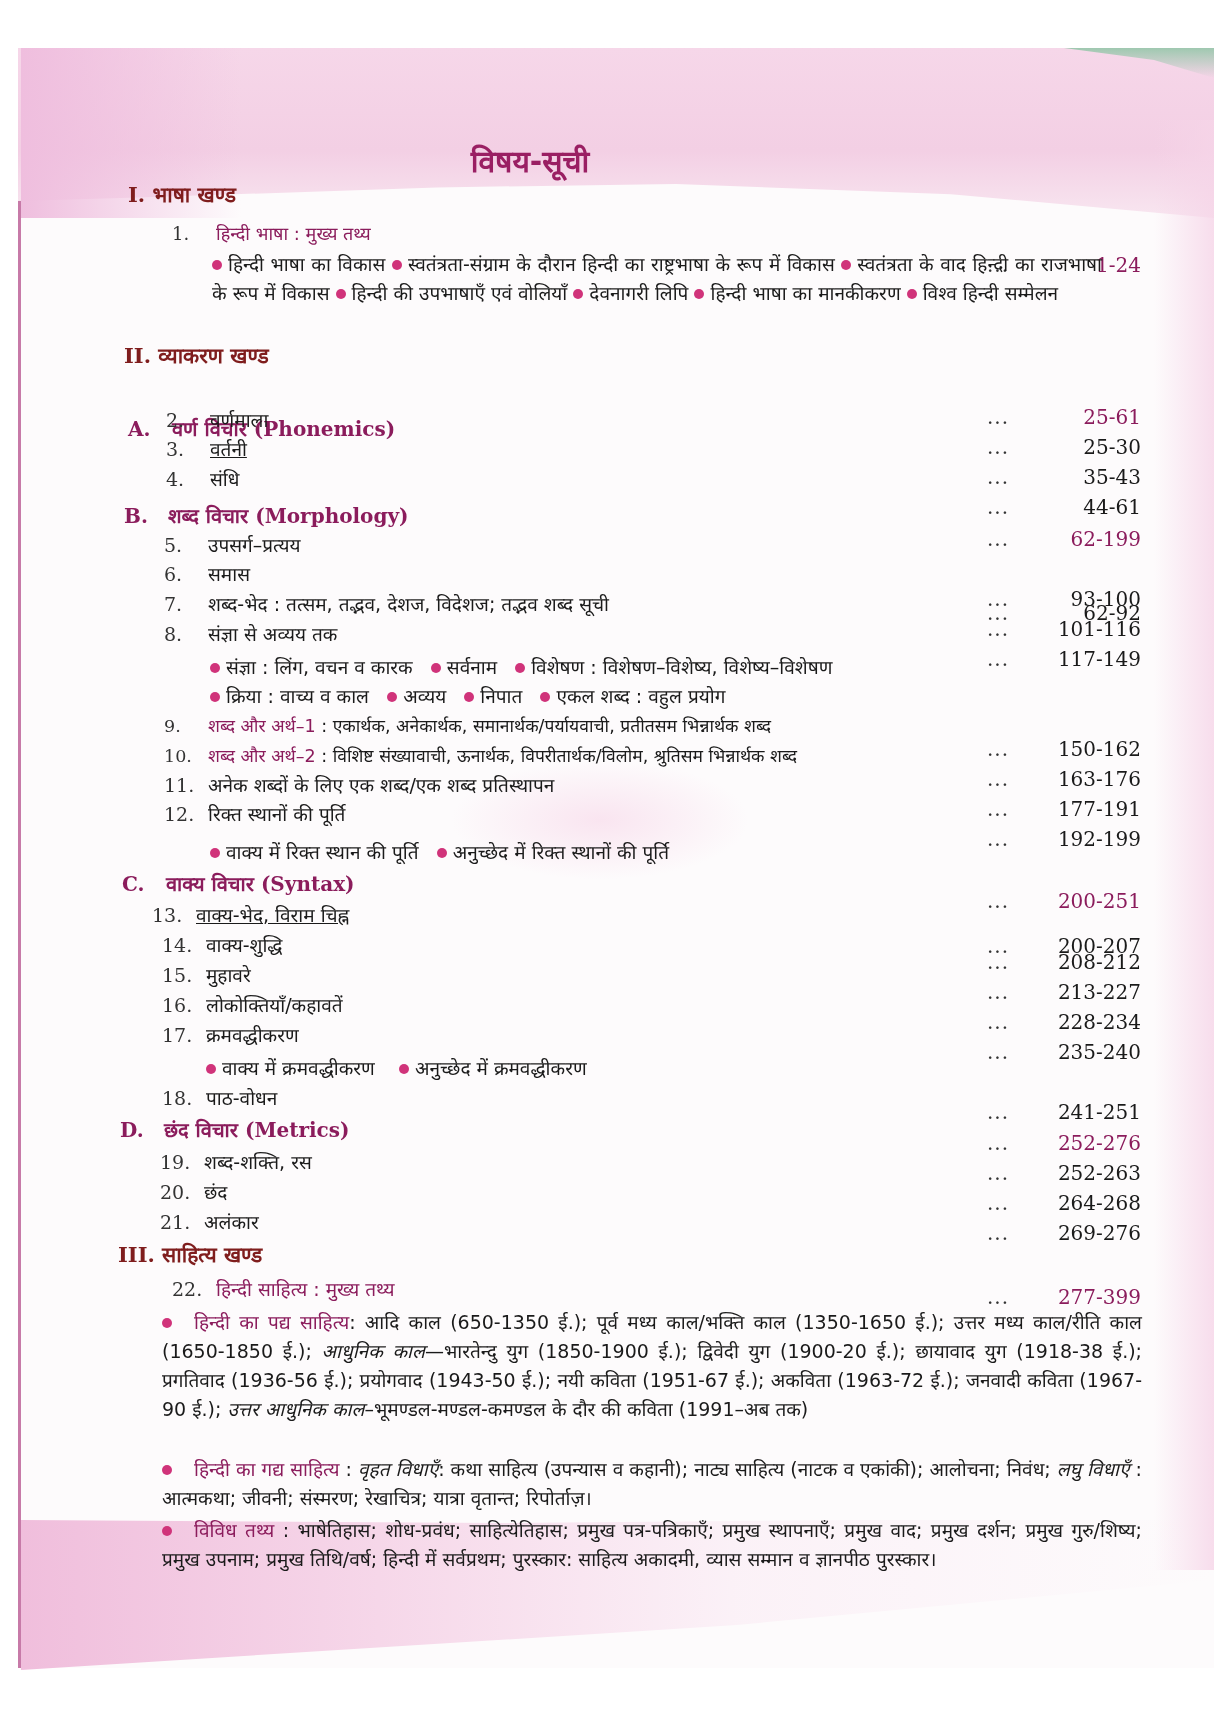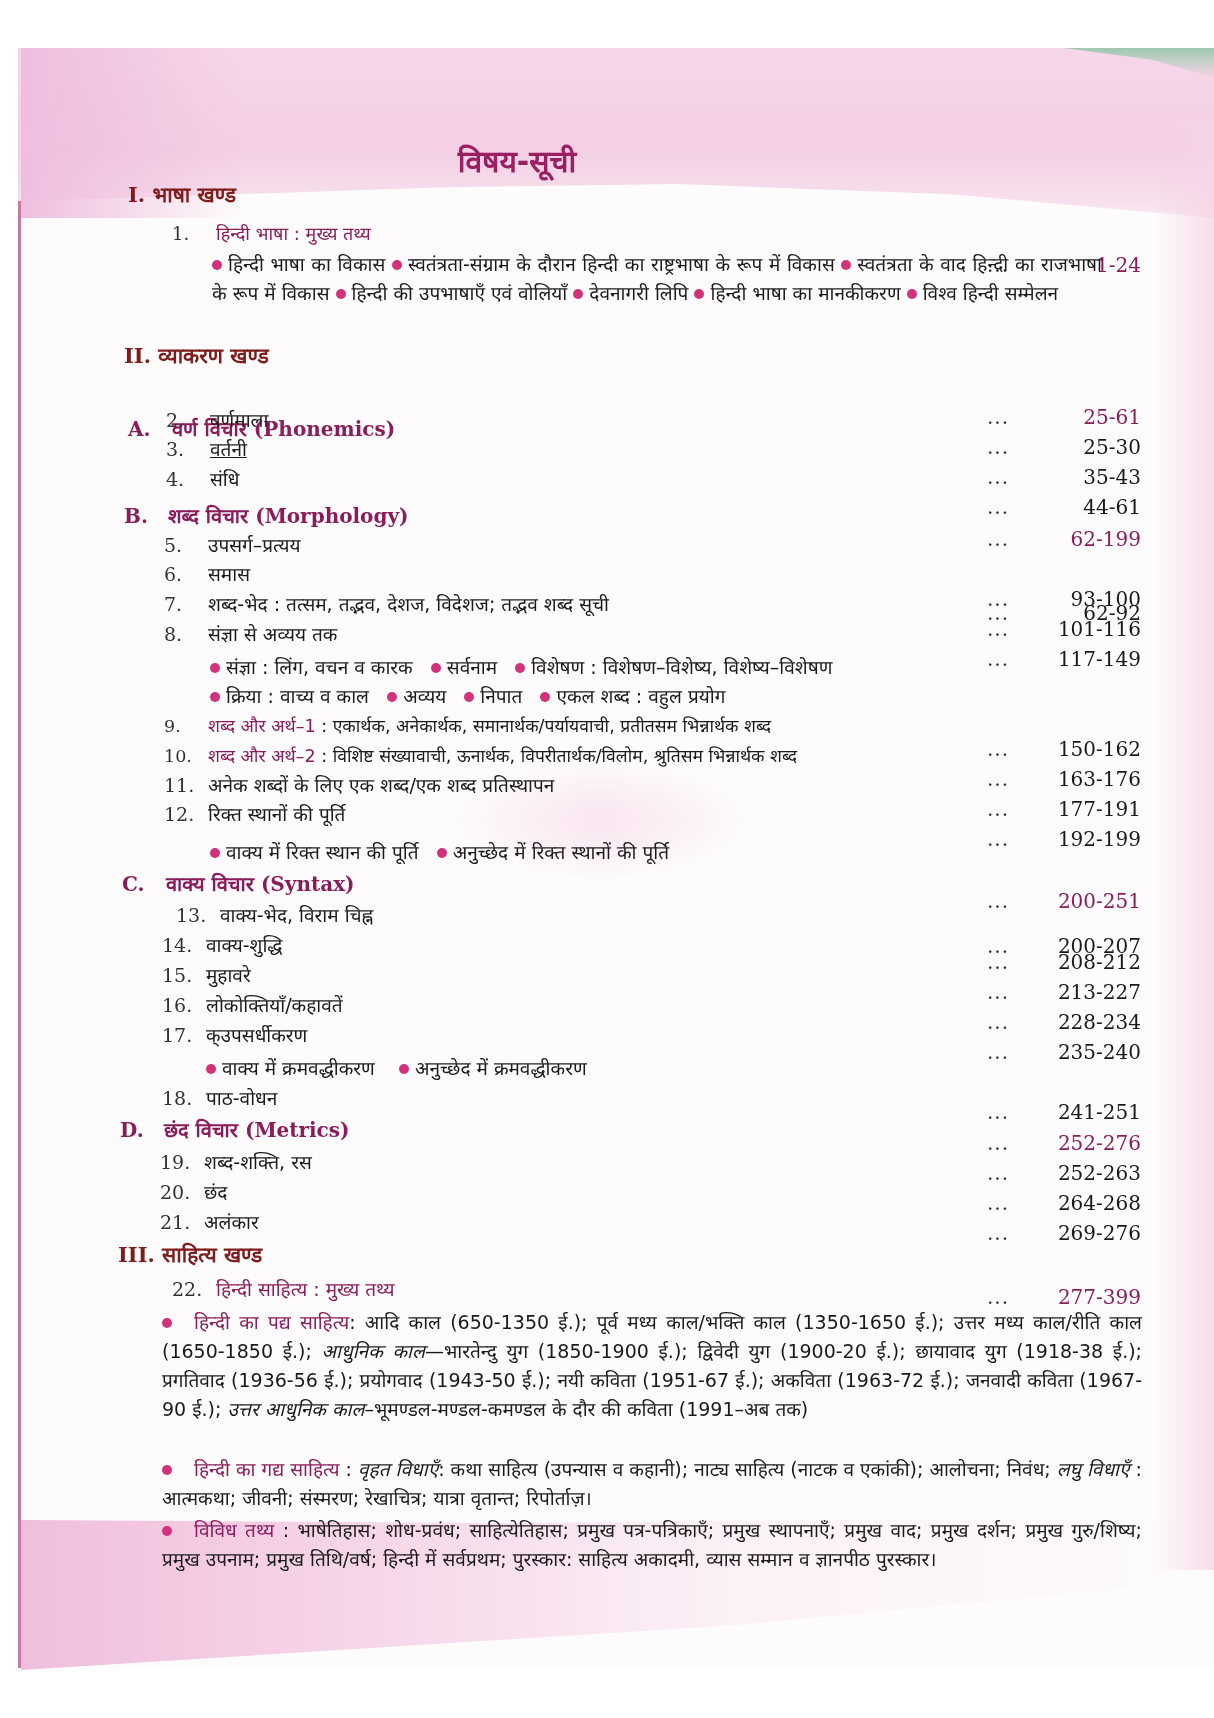--- a/index.html
+++ b/index.html
@@ -44,21 +44,21 @@
     background:radial-gradient(ellipse at center, rgba(246,210,230,.55), rgba(255,255,255,0) 70%);
   }
   .maroon { color:#8b1c5c; }
   .bullet {
     display:inline-block; width:10px; height:10px; border-radius:50%;
     background:#d0337a; margin:0 6px 1px 0; vertical-align:middle;
   }
   .t { position:absolute; white-space:nowrap; font-size:19px; line-height:24px; }
   .title {
     position:absolute; left:0; width:1034px; top:140px; text-align:center;
-    font-size:30px; font-weight:bold; color:#9a1f63;
+    font-size:30px; font-weight:bold; color:#9a1f63;padding-left:13px;
   }
   .section { font-weight:bold; font-size:21px; color:#7f1d1d; font-family:"DejaVu Serif", serif; }
   .sub { font-weight:bold; font-size:20px; color:#8b1c5c; font-family:"DejaVu Serif", serif; }
   .num { display:inline-block; width:44px; font-family:"DejaVu Serif", serif; color:#333; }
   .pages {
     position:absolute; right:73px; white-space:nowrap; font-size:20px;
     font-family:"DejaVu Serif", serif; text-align:right;
   }
   .dots { display:inline-block; width:70px; text-align:left; letter-spacing:1px; color:#333; }
   .pg { display:inline-block; min-width:84px; text-align:right; }
@@ -157,33 +157,33 @@
 <div class="t" style="left:210px; top:840px;">
   <span class="bullet"></span><span>वाक्य में रिक्त स्थान की पूर्ति</span>&nbsp;&nbsp;
   <span class="bullet"></span><span>अनुच्छेद में रिक्त स्थानों की पूर्ति</span>
 </div>
 
 <div class="t sub" style="left:122px; top:872px;">
   <span class="num" style="color:#8b1c5c;">C.</span><span>वाक्य विचार (Syntax)</span>
 </div>
 <div class="pages maroon" style="top:889px;"><span class="dots">...</span><span class="pg">200-251</span></div>
 
-<div class="t" style="left:176px; top:903px;"><span class="num">13.</span><span>वाक्य-भेद, विराम चिह्न</span></div>
+<div class="t" style="left:152px; top:903px;text-decoration:underline;"><span class="num">13.</span><span>वाक्य-भेद, विराम चिह्न</span></div>
 <div class="pages" style="top:934px;"><span class="dots">...</span><span class="pg">200-207</span></div>
 
 <div class="t" style="left:162px; top:933px;"><span class="num">14.</span><span>वाक्य-शुद्धि</span></div>
 <div class="pages" style="top:950px;"><span class="dots">...</span><span class="pg">208-212</span></div>
 
 <div class="t" style="left:162px; top:963px;"><span class="num">15.</span><span>मुहावरे</span></div>
 <div class="pages" style="top:980px;"><span class="dots">...</span><span class="pg">213-227</span></div>
 
 <div class="t" style="left:162px; top:993px;"><span class="num">16.</span><span>लोकोक्तियाँ/कहावतें</span></div>
 <div class="pages" style="top:1010px;"><span class="dots">...</span><span class="pg">228-234</span></div>
 
-<div class="t" style="left:162px; top:1023px;"><span class="num">17.</span><span>क्उपसर्धीकरण</span></div>
+<div class="t" style="left:162px; top:1023px;"><span class="num">17.</span><span>क्रमवद्धीकरण</span></div>
 <div class="pages" style="top:1040px;"><span class="dots">...</span><span class="pg">235-240</span></div>
 
 <div class="t" style="left:206px; top:1056px;">
   <span class="bullet"></span><span>वाक्य में क्रमवद्धीकरण</span>&nbsp;&nbsp;&nbsp;
   <span class="bullet"></span><span>अनुच्छेद में क्रमवद्धीकरण</span>
 </div>
 
 <div class="t" style="left:162px; top:1086px;"><span class="num">18.</span><span>पाठ-वोधन</span></div>
 <div class="pages" style="top:1100px;"><span class="dots">...</span><span class="pg">241-251</span></div>
 

